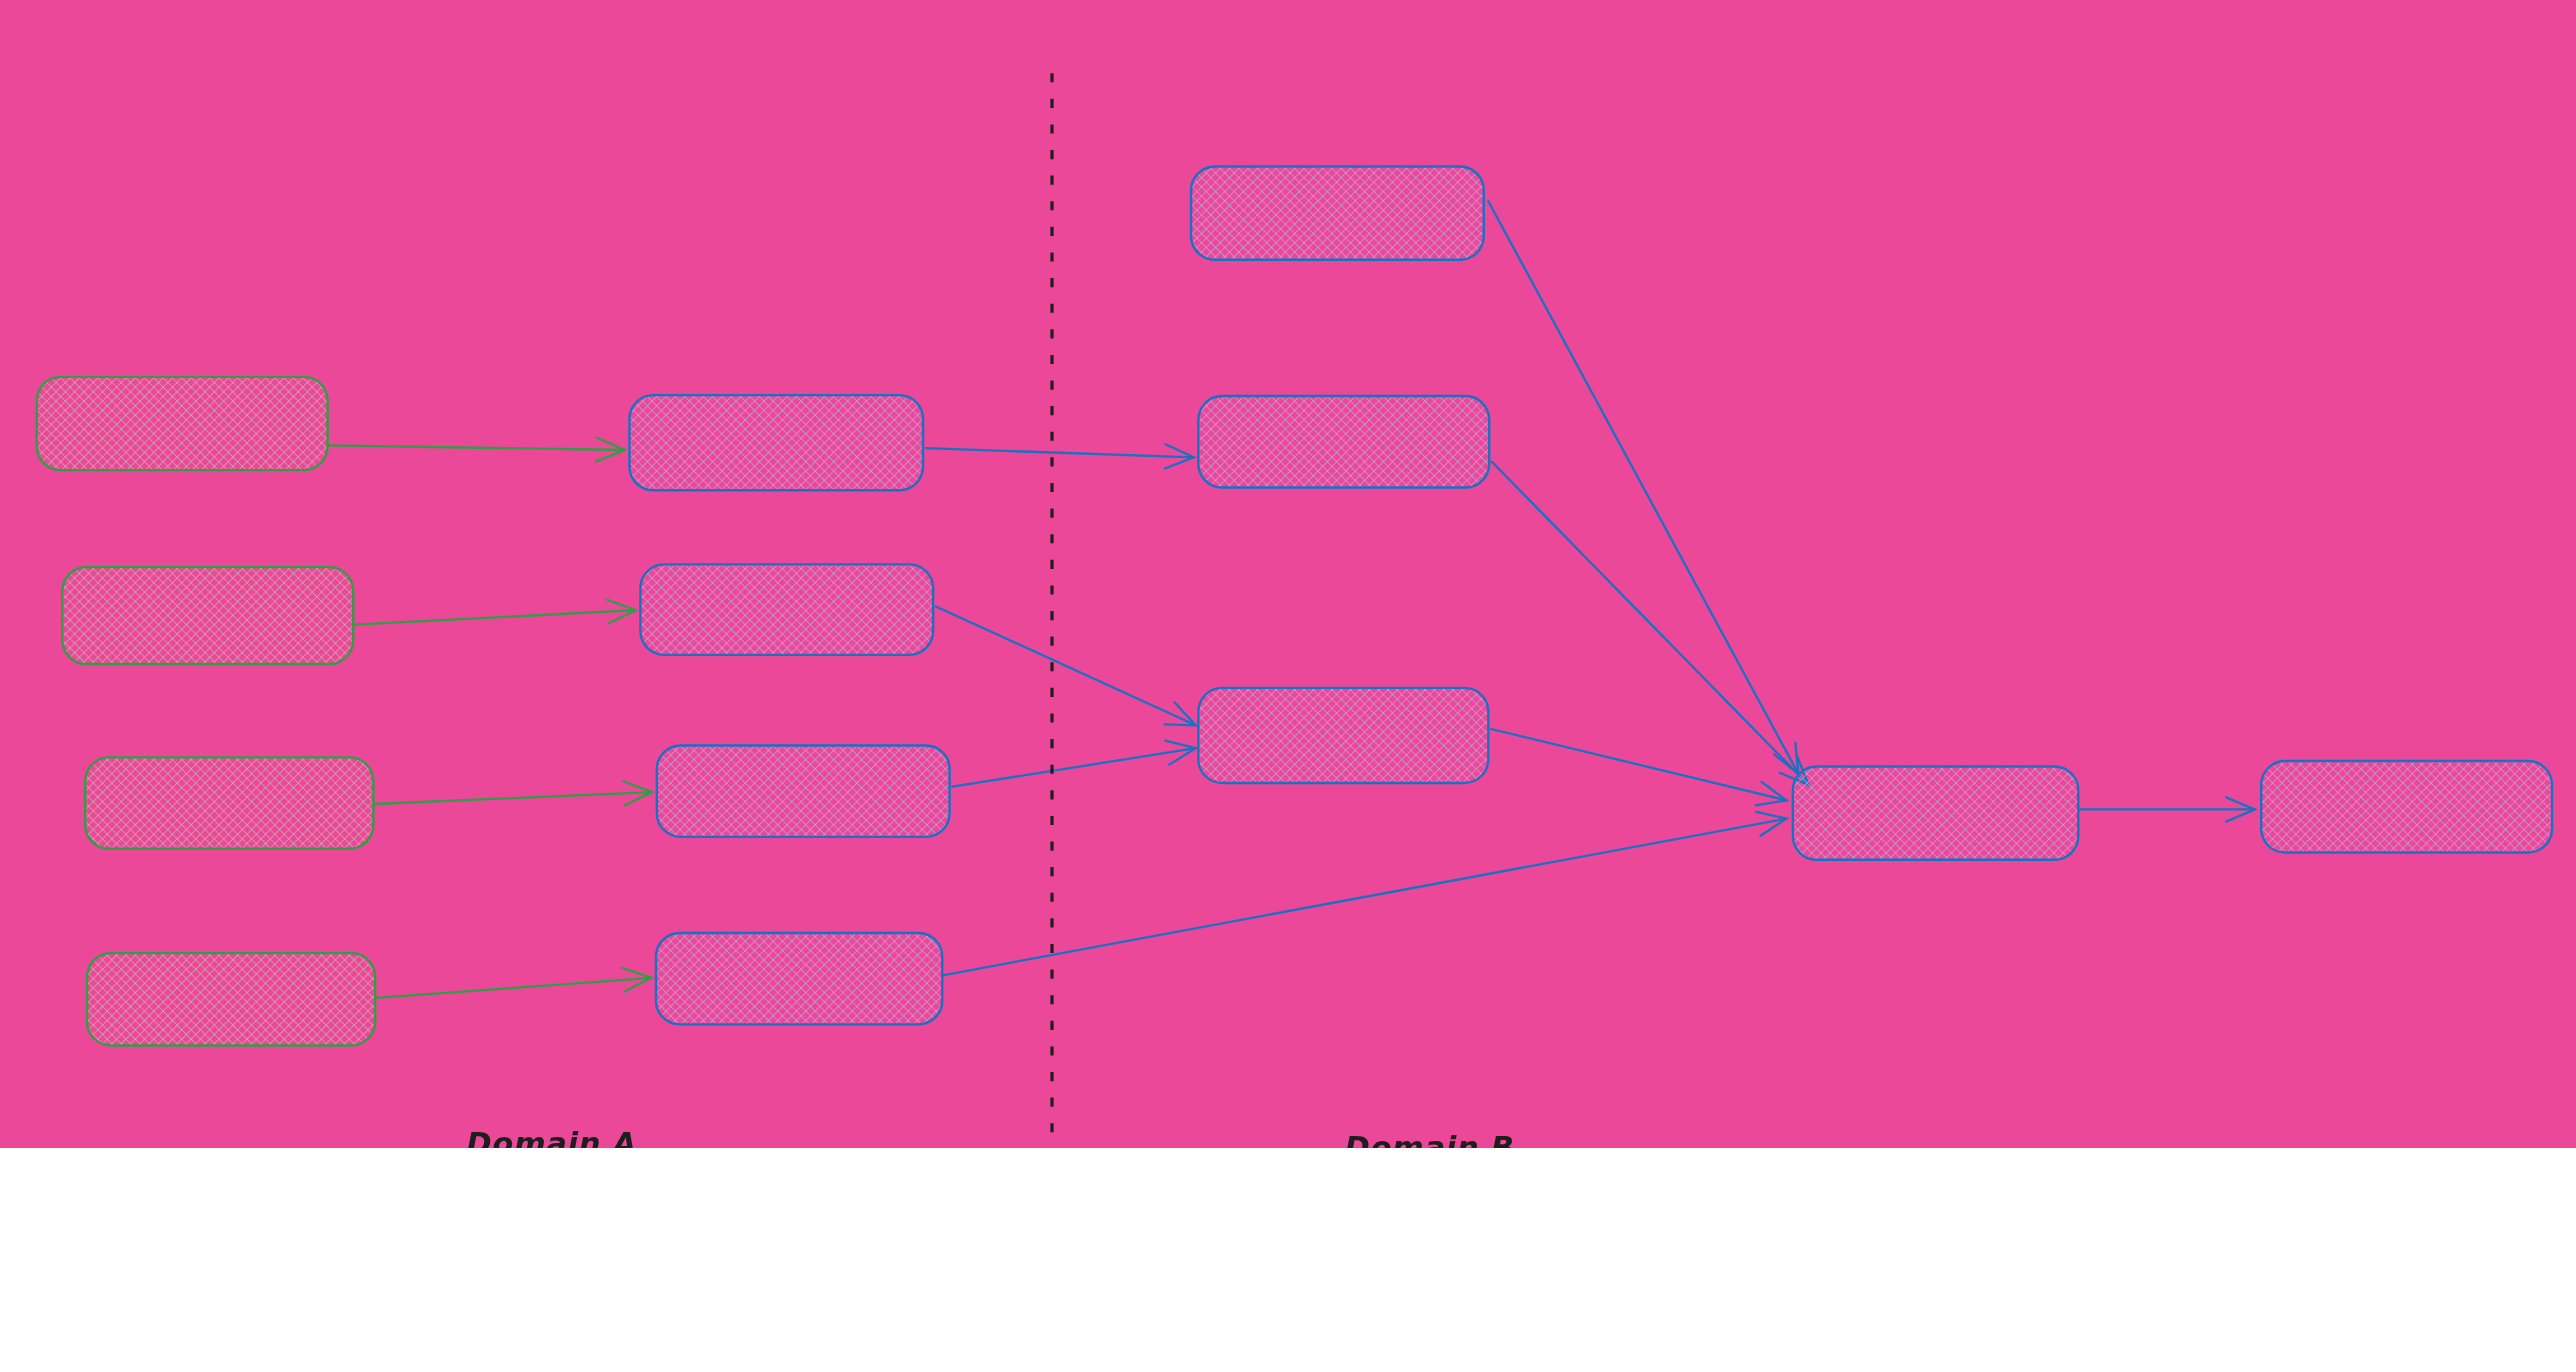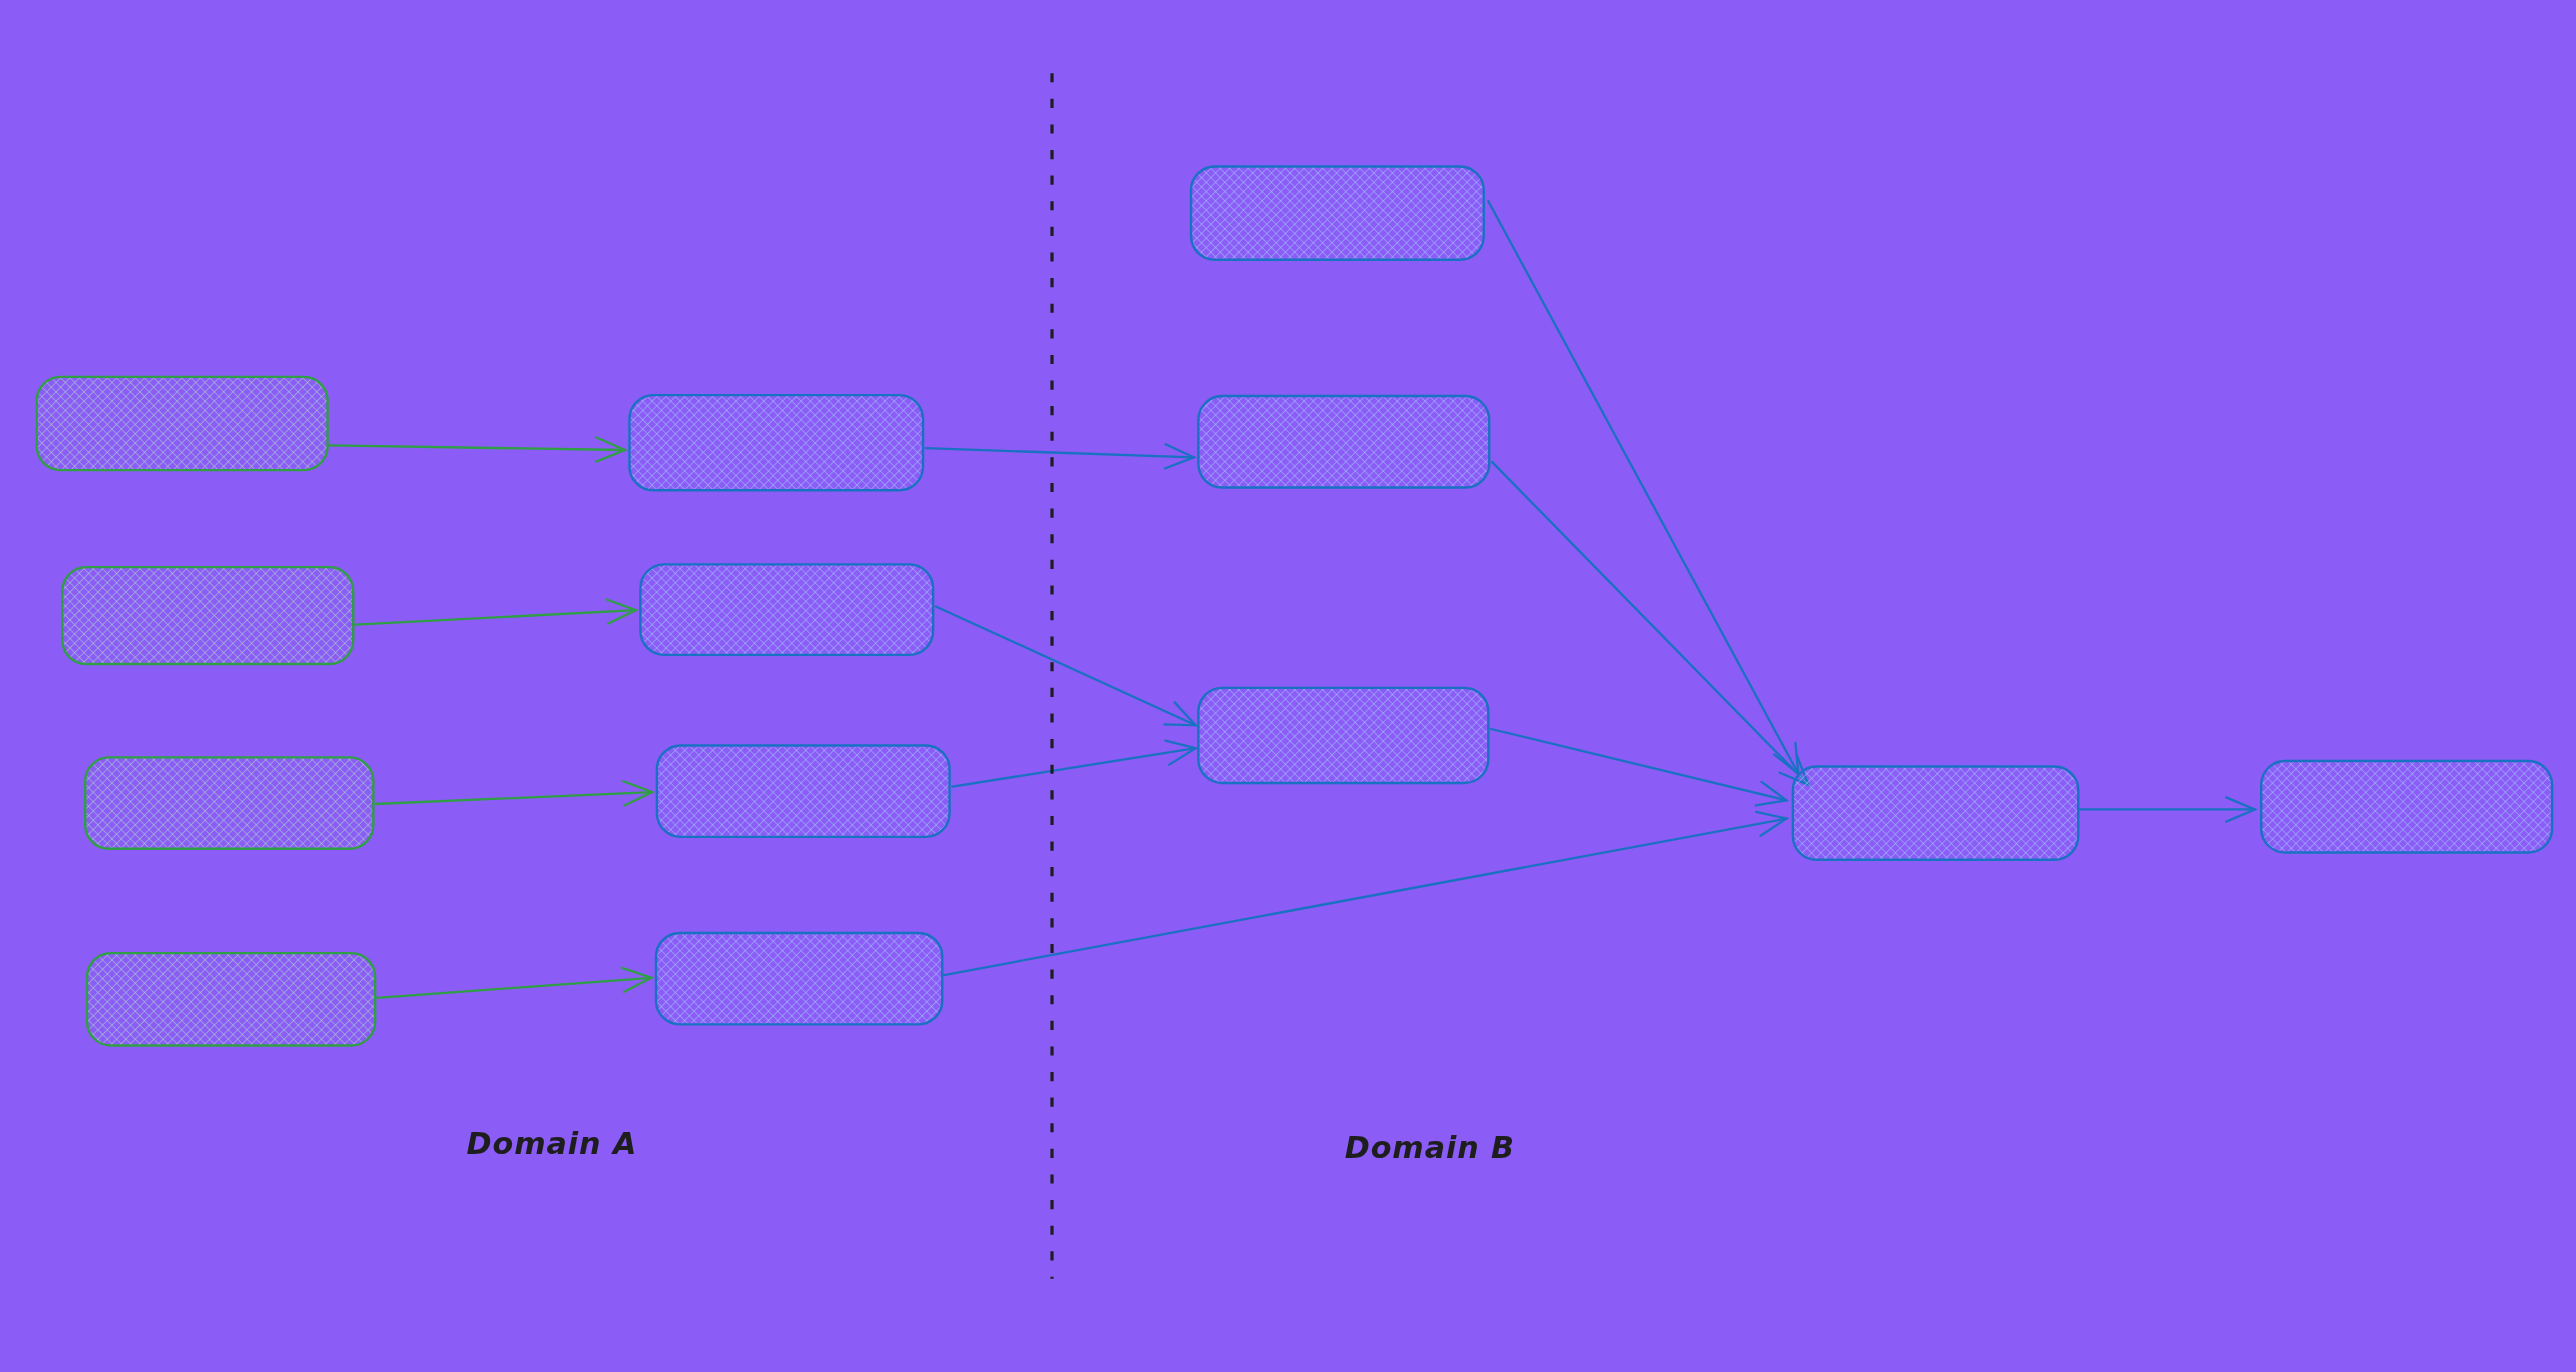--- a/index.html
+++ b/index.html
@@ -1,20 +1,20 @@
 <!DOCTYPE html>
 <html style="font-size:14.6px"><head>
 <meta charset="utf-8">
 <style>
   html, body { margin: 0; padding: 0; background: #ffffff; }
   .stage {
     position: relative;
     width: 2576px;
-    height: 1372px;
-    background: #8b5cf6;
+    height: 1148px;
+    background: #ec4899;
     overflow: hidden;
     font-family: "DejaVu Sans", sans-serif;
   }
   svg { display: block; }
   .domain-label {
     font-family: "DejaVu Sans", sans-serif;
     font-style: italic;
     font-weight: 600;
     font-size: 33px;
     letter-spacing: 1px;

